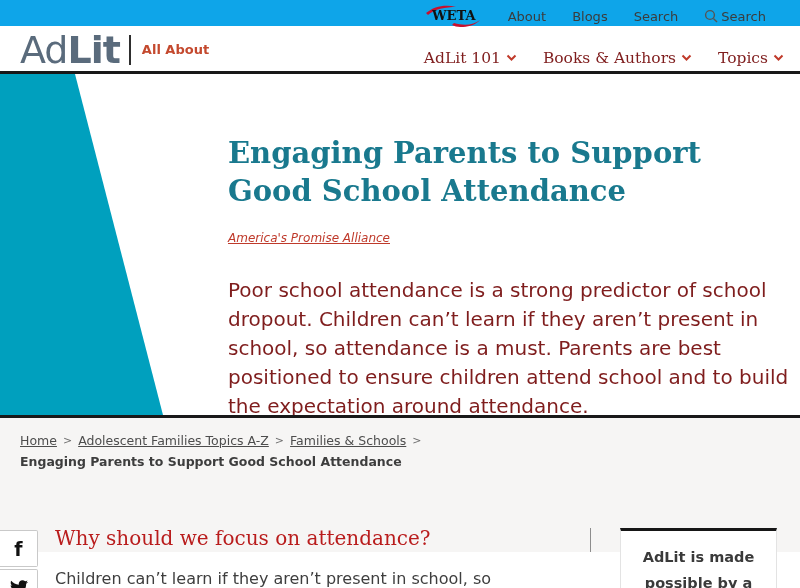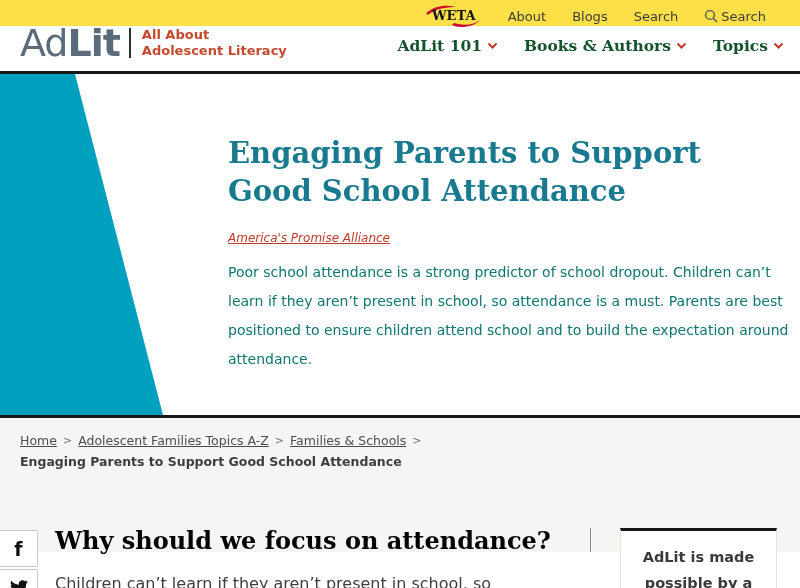--- a/index.html
+++ b/index.html
@@ -1,71 +1,71 @@
 <!DOCTYPE html>
 <html><head>
 <meta charset="utf-8">
 <style>
   * { margin:0; padding:0; box-sizing:border-box; }
   html,body { width:800px; height:588px; overflow:hidden; background:#fff;
     font-family:"DejaVu Sans","Liberation Sans",sans-serif; }
 
   
   .topbar { height:26px; display:flex; align-items:center; justify-content:flex-end;
-    gap:26px; padding:6px 34px 0 0; background:#fde047; }
+    gap:26px; padding:6px 34px 0 0; background:#0ea5e9; }
   .topbar a { font-size:13px; color:#3c3c3c; text-decoration:none; cursor:pointer; }
   .weta { display:flex; align-items:center; }
   .search-link { display:flex; align-items:center; gap:3px; }
 
   
-  .header { height:45px; display:flex; align-items:flex-start; justify-content:space-between;
+  .header { height:45px; display:flex; align-items:flex-end; justify-content:space-between;
     padding:0 16px 4px 20px; background:#fff; }
   .brand { display:flex; align-items:center; }
   .brand-name { font-size:38px; letter-spacing:-1px; color:#5a6b7c; line-height:34px; }
   .brand-ad { font-weight:normal; }
   .brand-lit { font-weight:bold; }
   .brand-sep { width:2px; height:30px; background:#2e2e2e; margin:0 11px 0 9px; }
   .tagline { font-size:13px; font-weight:bold; color:#c4492e; line-height:16px; }
 
   nav { display:flex; align-items:center; gap:26px; margin-top:10px; }
   .nav-item { display:flex; align-items:center; gap:5px; text-decoration:none; cursor:pointer; }
   .nav-item span { font-family:"DejaVu Serif","Liberation Serif",serif; font-size:15.5px;
-    color:#14532d; font-weight:700; }
+    color:#7f1d1d; font-weight:400; }
 
   .black-bar { height:3px; background:#181818; }
 
   
   .hero { position:relative; height:341px; background:#fff; overflow:hidden; }
   .hero-shape { position:absolute; left:0; top:0; width:163px; height:100%;
     background:#00a0be; clip-path:polygon(0 0, 46% 0, 100% 100%, 0 100%); }
   .hero-content { position:absolute; left:228px; top:60px; width:565px; }
   .hero-title { font-family:"DejaVu Serif","Liberation Serif",serif; font-weight:bold;
     font-size:29px; line-height:38px; color:#19798e; max-width:545px; }
   .byline { display:inline-block; margin-top:21px; font-style:italic; font-size:12px;
     color:#bf3a2b; text-decoration:underline; cursor:pointer; }
-  .hero-intro { margin-top:12px; font-size:14px; line-height:29px; color:#0f766e;
+  .hero-intro { margin-top:30px; font-size:20px; line-height:29px; color:#7f1d1d;
     max-width:562px; }
 
   
   .lower { position:relative; height:137px; background:#f6f5f4; border-top:3px solid #191919; }
   .breadcrumb { padding:15px 0 0 20px; font-size:12.5px; color:#4d4d4d;
     display:flex; flex-wrap:wrap; align-items:center; gap:6px; }
   .breadcrumb a { color:#4d4d4d; text-decoration:underline; cursor:pointer; }
   .crumb-sep { color:#6e6e6e; font-size:11px; }
   .crumb-current { font-weight:bold; color:#3d3d3d; }
 
   .share-rail { position:absolute; left:0; top:112px; width:39px; }
   .share-btn { width:38px; height:37px; background:#fff; border:1px solid #c9c9c9;
     border-left:none; border-radius:0 2px 2px 0; display:flex; align-items:center;
     justify-content:center; margin-bottom:2px; cursor:pointer; }
   .fb-glyph { font-weight:bold; font-size:19px; color:#111; }
 
   .article-col { position:absolute; left:55px; top:108px; width:520px; }
-  .article-heading { font-family:"DejaVu Serif","Liberation Serif",serif; font-weight:bold;
-    font-size:24px; color:#000000; }
+  .article-heading { font-family:"DejaVu Serif","Liberation Serif",serif; font-weight:normal;
+    font-size:20px; color:#b91c1c; }
   .article-body { margin-top:15px; font-size:16px; line-height:27px; color:#3e3e3e; }
 
   .v-divider { position:absolute; left:590px; top:110px; bottom:0; width:1px; background:#8d8d8d; }
 
   .funding-box { position:absolute; left:620px; top:110px; width:157px; height:70px;
     background:#fff; border:1px solid #e3e3e3; border-top:3px solid #161616;
     padding:13px 8px 0; text-align:center; }
   .funding-box p { font-size:14.5px; font-weight:bold; color:#3a3a3a; line-height:26px; }
 </style>
 </head>
@@ -90,21 +90,20 @@
     <span>Search</span>
   </a>
 </div>
 
 <div class="header">
   <div class="brand">
     <div class="brand-name"><span class="brand-ad">Ad</span><span class="brand-lit">Lit</span></div>
     <div class="brand-sep"></div>
     <div class="tagline">
       <div>All About</div>
-      <div>Adolescent Literacy</div>
     </div>
   </div>
   <nav>
     <a class="nav-item">
       <span>AdLit 101</span>
       <svg width="11" height="8" viewBox="0 0 11 8">
           <polyline points="1.5,1.5 5.5,5.5 9.5,1.5" fill="none" stroke="#c03a2a" stroke-width="2"></polyline>
         </svg>
     </a>
     <a class="nav-item">

